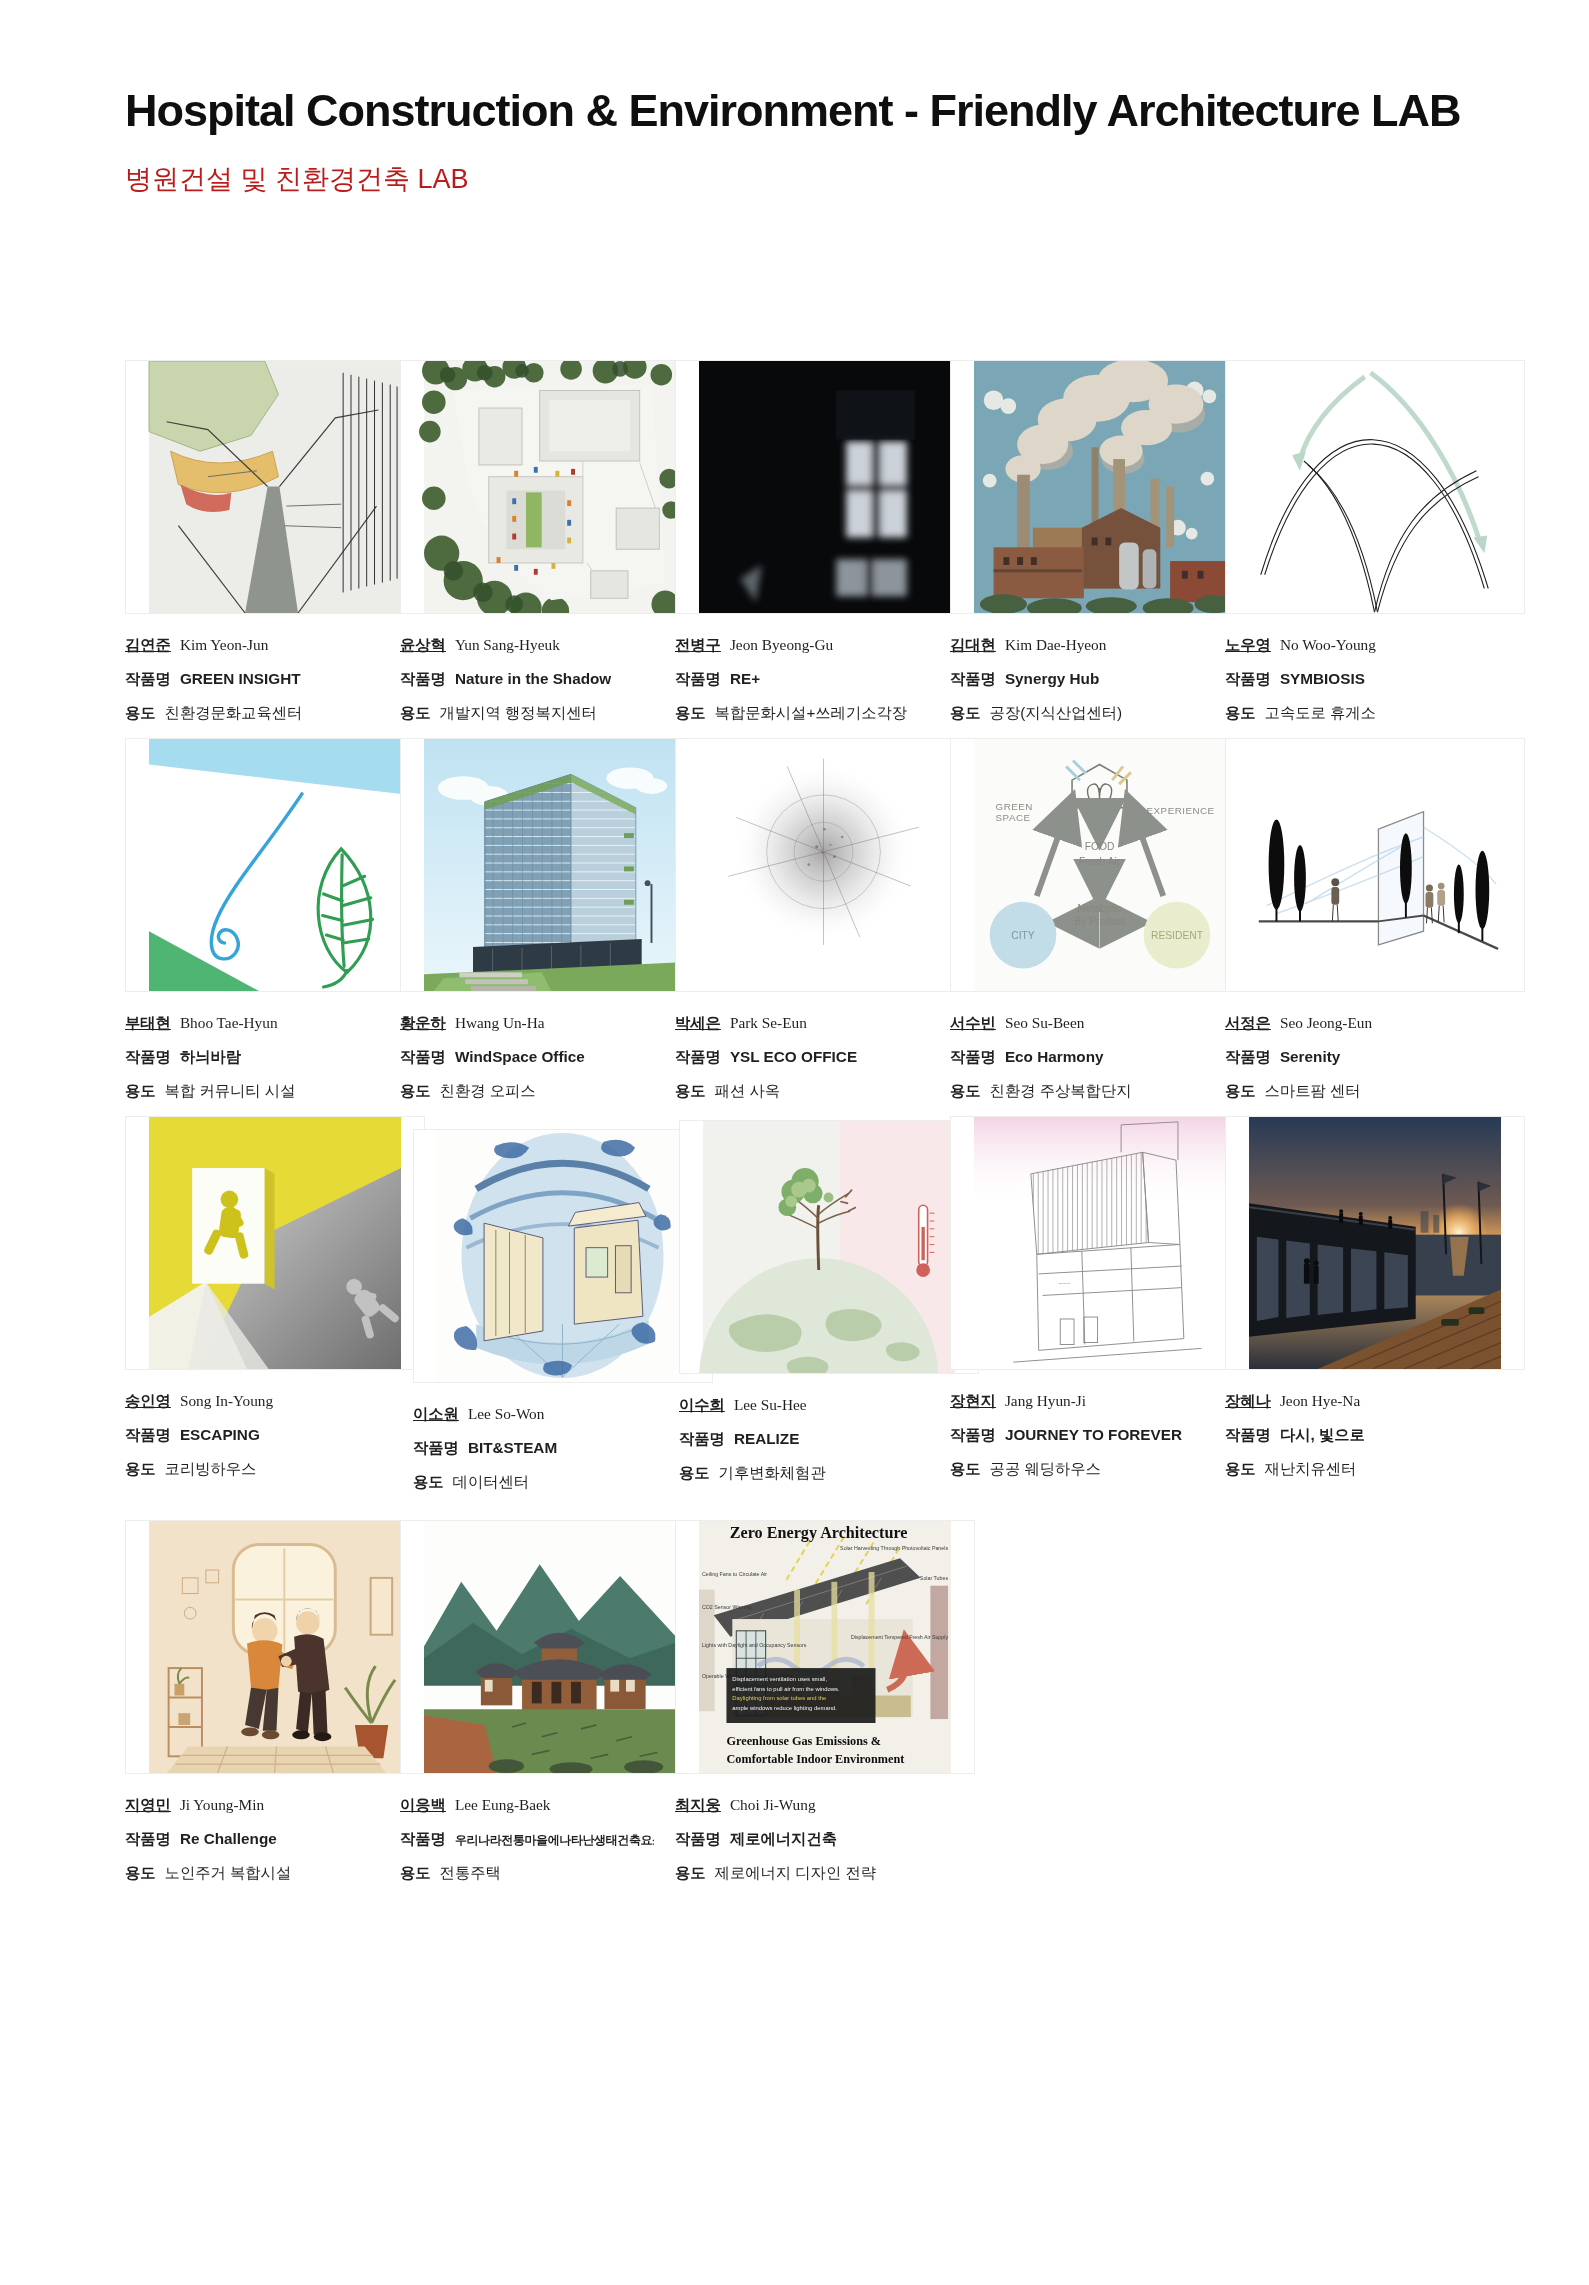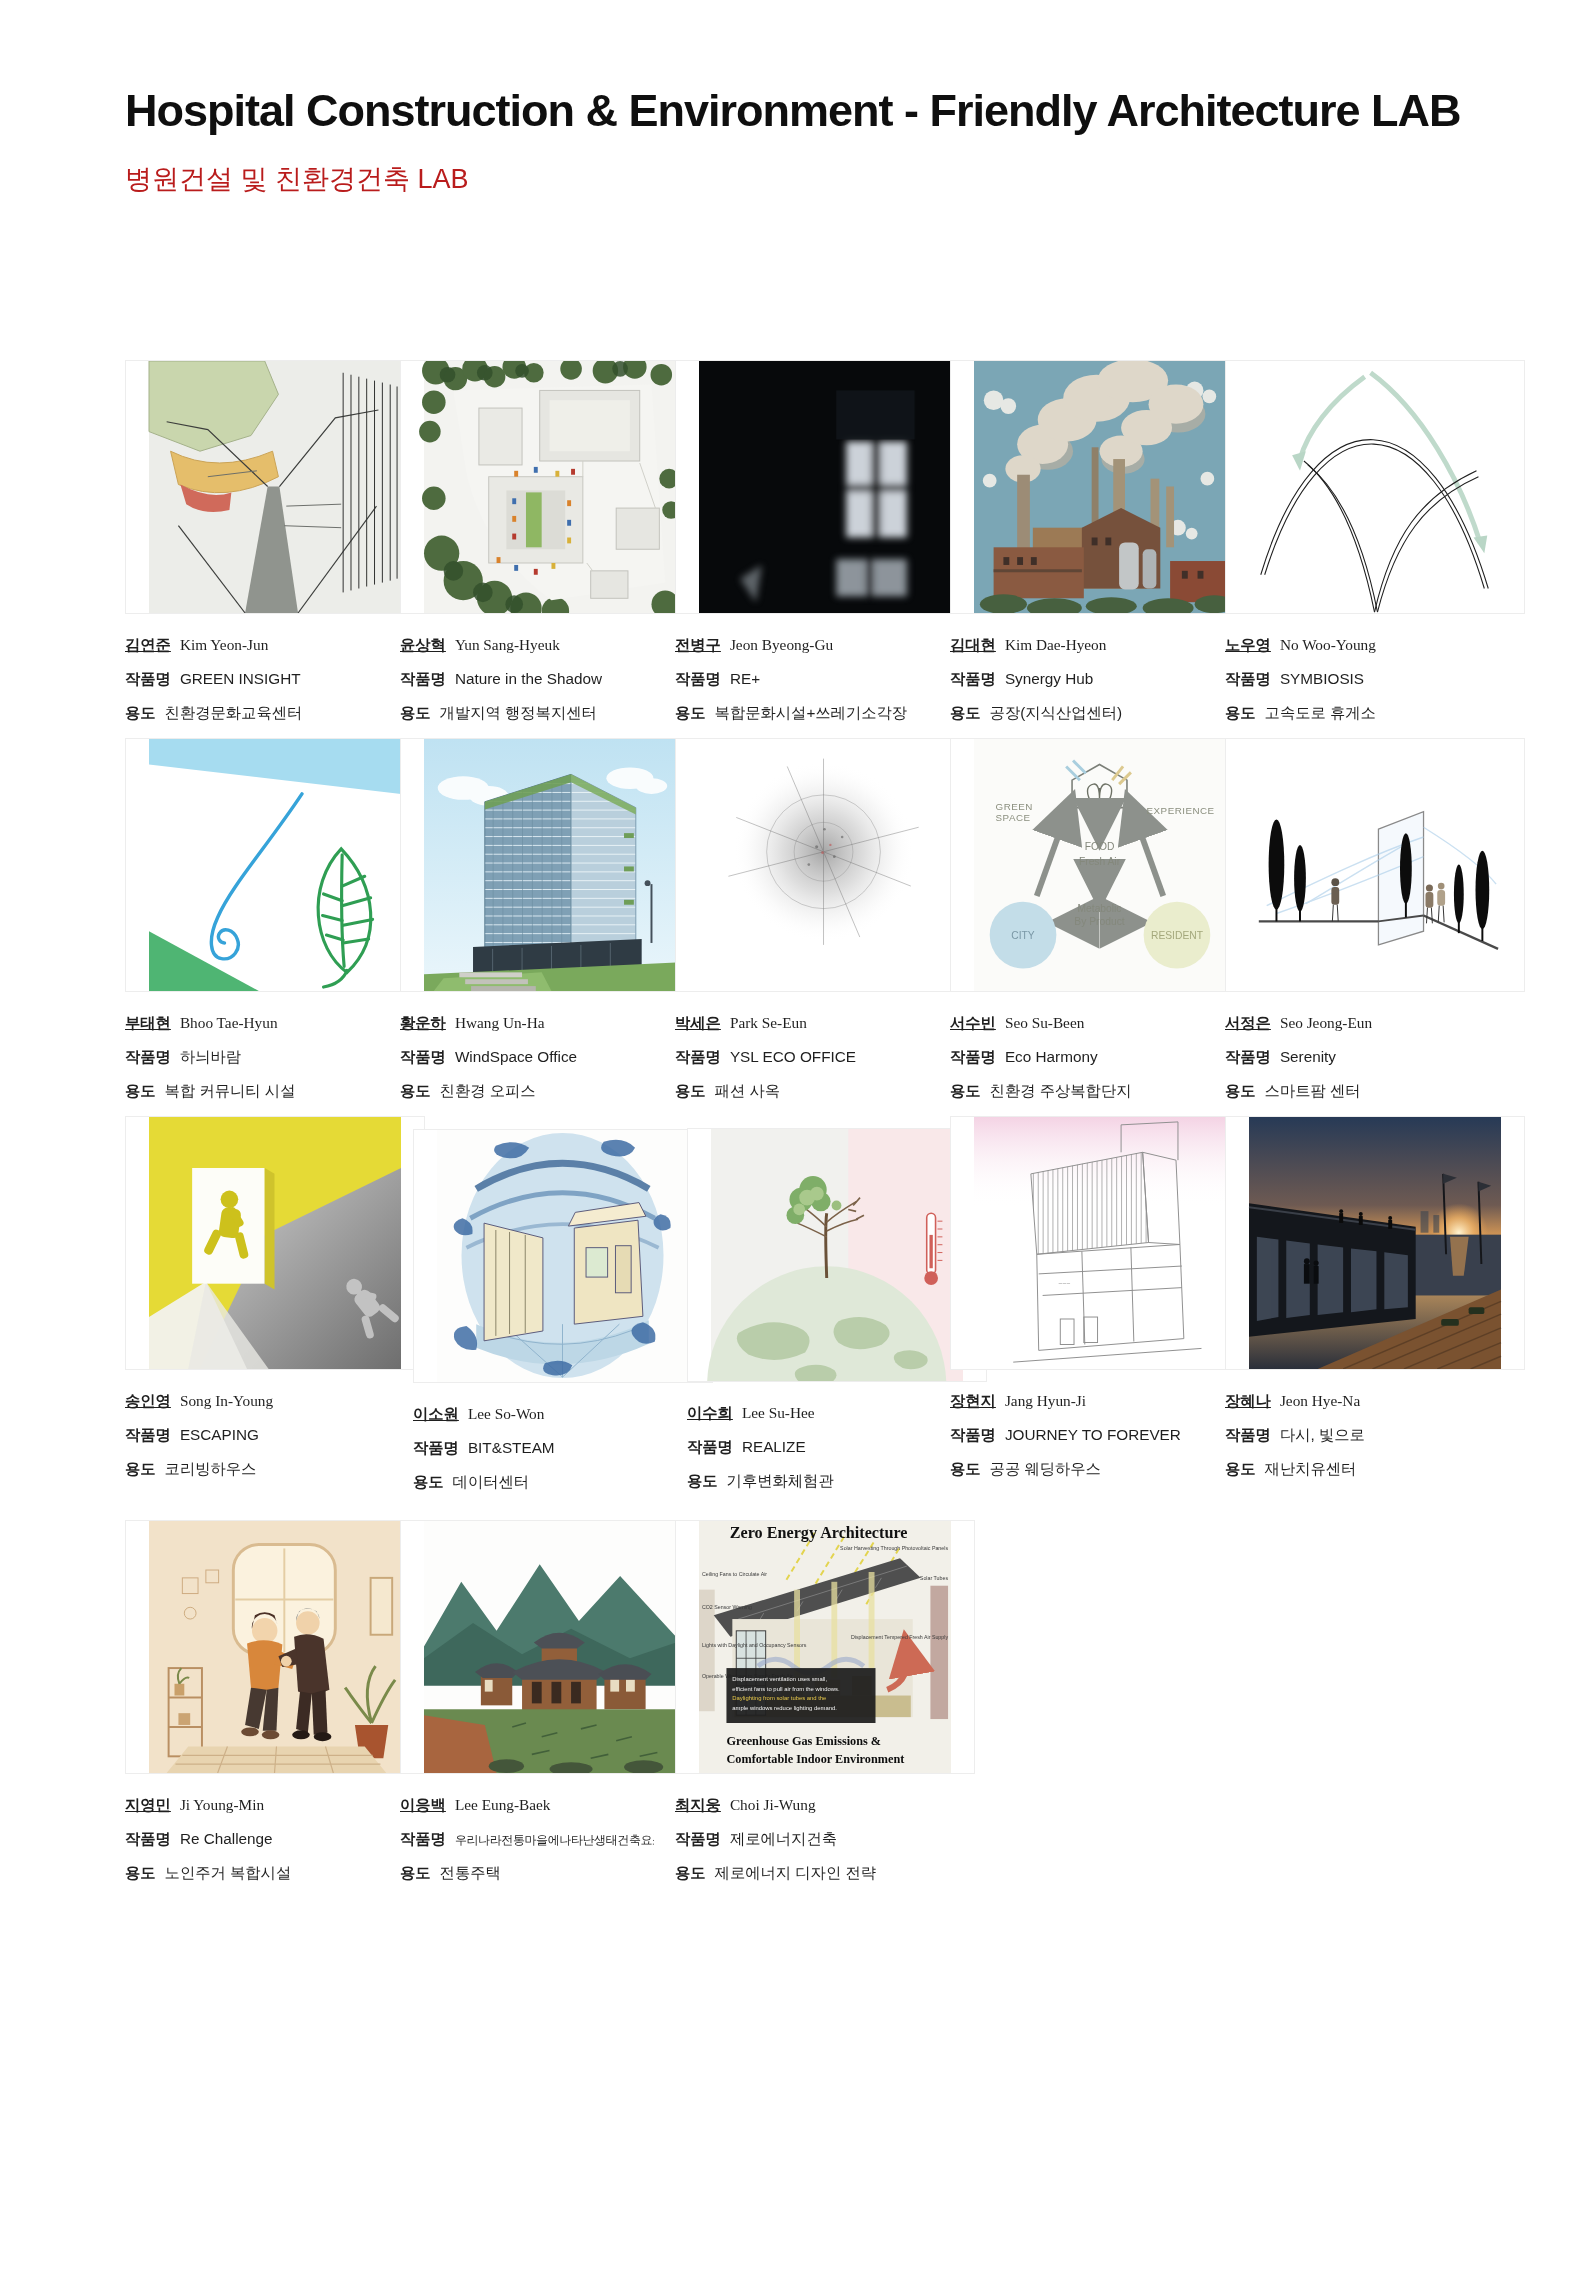--- a/index.html
+++ b/index.html
@@ -10,21 +10,21 @@
   .grid{position:absolute;left:125px;top:360px;width:1356px;display:grid;grid-template-columns:repeat(5,254px);column-gap:21px;row-gap:8px;}
   .card{width:254px;}
   .thumb{width:300px;height:254px;border:1px solid #ededed;box-sizing:border-box;background:#fff;overflow:hidden;cursor:pointer;}
   .thumb svg{display:block;width:100%;height:100%;}
   .meta{padding-top:14px;overflow:hidden;}
   .line{font-size:15.3px;height:34px;line-height:34px;white-space:nowrap;color:#1f1f1f;}
   .kr{font-weight:700;margin-right:9px;text-decoration:underline;}
   .en{font-weight:500;font-family:Liberation Serif, serif;}
   .lbl{font-weight:700;margin-right:9px;}
   .val{font-weight:500;}
-  .val.strong{font-weight:400;}
+  .val.strong{font-weight:700;}
   .val.compact{font-size:12px;letter-spacing:-0.4px;}
 </style>
 </head>
 <body>
 
 <header class="page-header">
   <h1 class="page-title">Hospital Construction &amp; Environment - Friendly Architecture LAB</h1>
   <h2 class="page-subtitle">병원건설 및 친환경건축 LAB</h2>
 </header>
 
@@ -565,21 +565,21 @@
         </g>
       </svg>
     </div>
     <figcaption class="meta">
       <div class="line"><span class="kr">이소원</span><span class="en">Lee So-Won</span></div>
       <div class="line"><span class="lbl">작품명</span><span class="val strong">BIT&amp;STEAM</span></div>
       <div class="line"><span class="lbl">용도</span><span class="val">데이터센터</span></div>
     </figcaption>
   </figure>
 
-  <figure class="card" style="margin:12px">
+  <figure class="card" style="margin:4px">
     <div class="thumb">
       <svg viewBox="0 0 257 257">
         <rect width="257" height="257" fill="#f1f1ee"></rect>
         <rect x="140" width="117" height="257" fill="#f9e8e9"></rect>
         <circle cx="118" cy="262" r="122" fill="#dfe8d8"></circle>
         <g fill="#b9cdaa">
           <path d="M28,208 q30,-18 60,-6 q20,8 8,26 q-30,14 -58,2 q-16,-12 -10,-22"></path>
           <path d="M130,196 q26,-10 48,4 q10,10 -4,20 q-26,10 -44,-2 q-10,-12 0,-22"></path>
           <path d="M90,244 q20,-8 36,2 q6,8 -6,14 q-20,6 -32,-4 q-6,-8 2,-12"></path>
           <path d="M190,228 q18,-6 30,4 q4,8 -8,12 q-16,4 -24,-6 q-4,-6 2,-10"></path>

